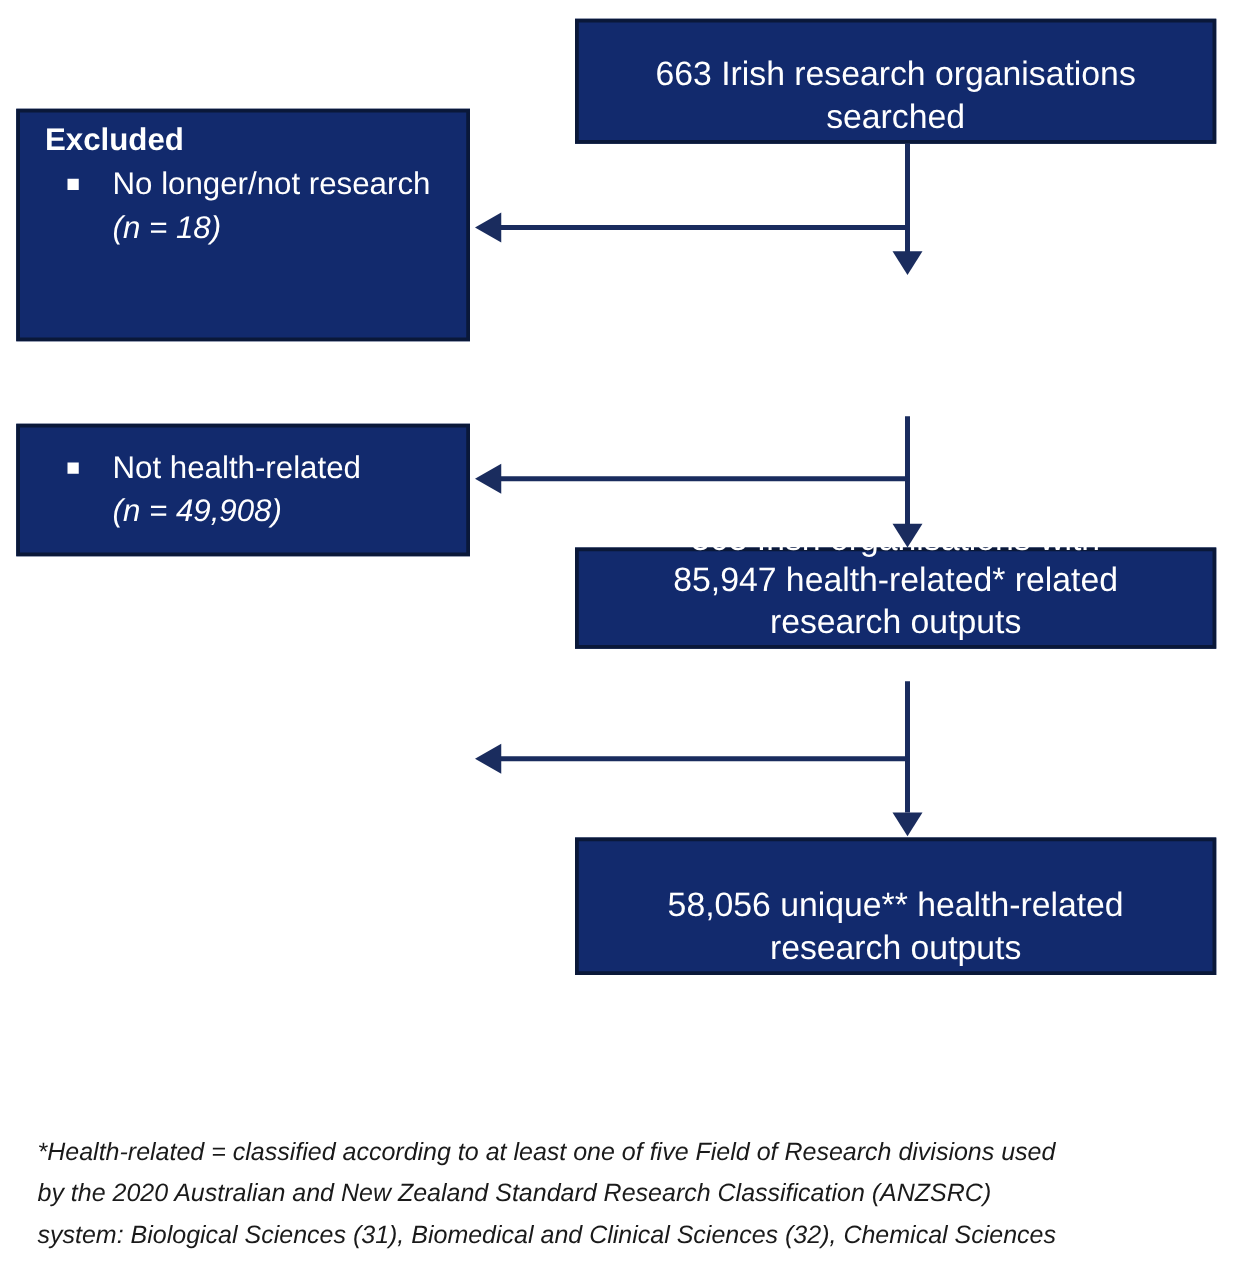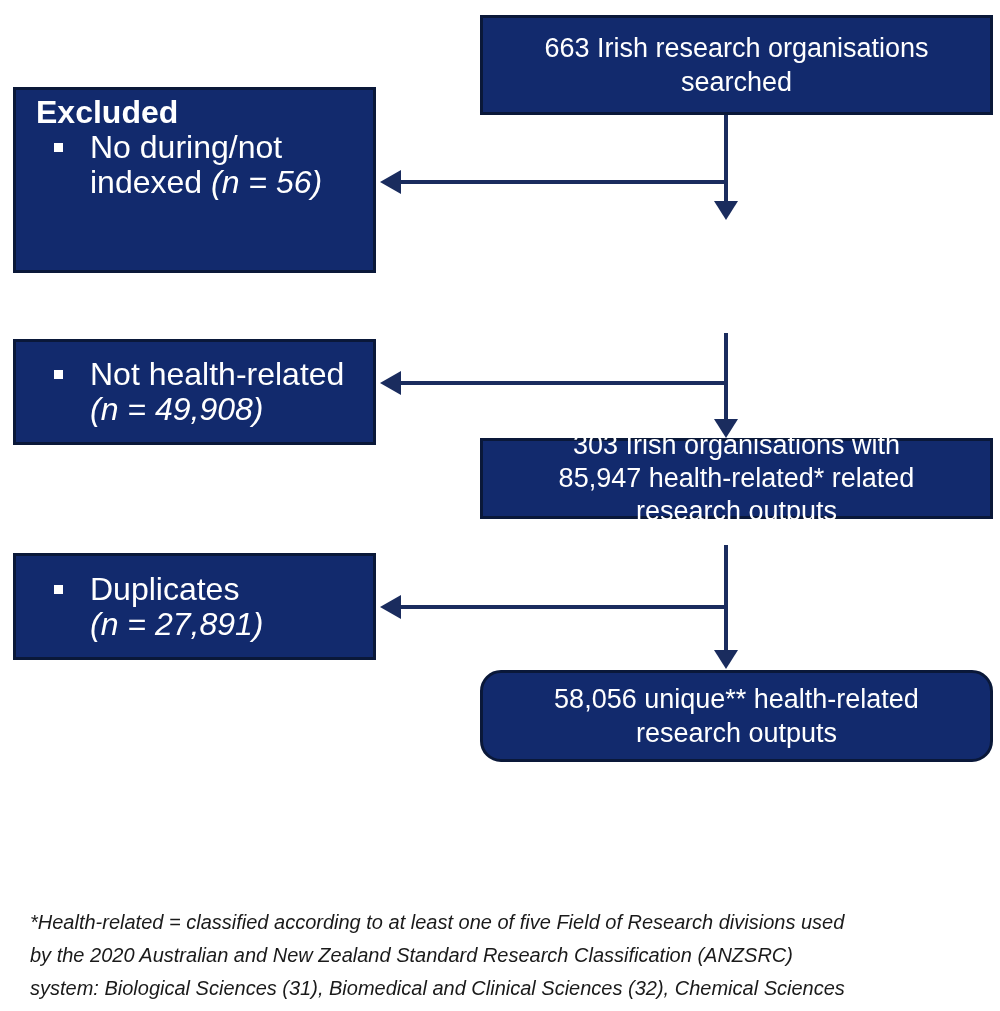--- a/index.html
+++ b/index.html
@@ -15,32 +15,32 @@
     position:relative;width:1000px;height:1011px;background:var(--bg);
     font-family:"Liberation Sans",sans-serif;overflow:hidden;
   }
   
   .flow-box{
     position:absolute;box-sizing:border-box;
     background:var(--box-fill);border:3px solid var(--box-border);
     color:var(--box-text);
   }
   .main-box{
-    left:480px;width:513px;
-    display:flex;align-items:center;justify-content:center;text-align:center;
+    left:460px;width:513px;
+    display:flex;align-items:flex-end;justify-content:center;text-align:center;
   }
   .main-box .box-text{
     white-space:pre-line;font-size:27px;line-height:34px;padding:2px 8px;
   }
   #mb1{top:15px;height:100px;}
   #mb2{top:220px;height:113px;}
   #mb3{top:438px;height:81px;}
   #mb3 .box-text{line-height:33px;}
-  #mb4{top:670px;height:92px;border-radius:21px;}
-  .side-box{left:13px;width:363px;font-size:32px;line-height:35px;}
+  #mb4{top:670px;height:110px;}
+  .side-box{left:13px;width:363px;font-size:25px;line-height:35px;}
   #sb-excluded{top:87px;height:186px;padding:5px 8px 0 20px;box-sizing:border-box;}
   #sb-nothealth{top:328px;height:106px;display:flex;align-items:center;padding:0 8px 0 20px;margin-top:11px;}
   #sb-duplicates{top:553px;height:107px;display:flex;align-items:center;padding:0 4px 0 20px;}
   .side-title{font-weight:bold;}
   .side-list{list-style:none;margin:0;padding:0 0 0 16px;}
   .side-item{position:relative;padding-left:38px;}
   .bullet{position:absolute;left:2px;top:13px;width:9px;height:9px;display:block;}
   .bullet .sq{display:block;width:9px;height:9px;background:var(--box-text);}
   .npart{font-style:italic;white-space:nowrap;}
   
@@ -98,49 +98,38 @@
 research outputs</div>
   </div>
 
   <div class="flow-box side-box" id="sb-excluded">
     <div class="side-title">Excluded</div>
     <ul class="side-list">
       <li class="side-item">
         <span class="bullet">
             <span class="sq"></span>
           </span>
-        <span>No during/not indexed</span>
-        <span class="npart">(n = 56)</span>
+        <span>No longer/not research</span>
+        <span class="npart">(n = 18)</span>
       </li>
     </ul>
   </div>
 
   <div class="flow-box side-box" id="sb-nothealth">
     <ul class="side-list">
       <li class="side-item">
         <span class="bullet">
             <span class="sq"></span>
           </span>
         <span>Not health-related</span>
         <span class="npart">(n = 49,908)</span>
       </li>
     </ul>
   </div>
 
-  <div class="flow-box side-box" id="sb-duplicates">
-    <ul class="side-list">
-      <li class="side-item">
-        <span class="bullet">
-            <span class="sq"></span>
-          </span>
-        <span>Duplicates</span>
-        <span class="npart">(n = 27,891)</span>
-      </li>
-    </ul>
-  </div>
 
   <div class="vline" id="v1"></div>
   <div class="head head-down" id="hd1"></div>
   <div class="hline" id="h1"></div>
   <div class="head head-left" id="hl1"></div>
 
   <div class="vline" id="v2"></div>
   <div class="head head-down" id="hd2"></div>
   <div class="hline" id="h2"></div>
   <div class="head head-left" id="hl2"></div>

